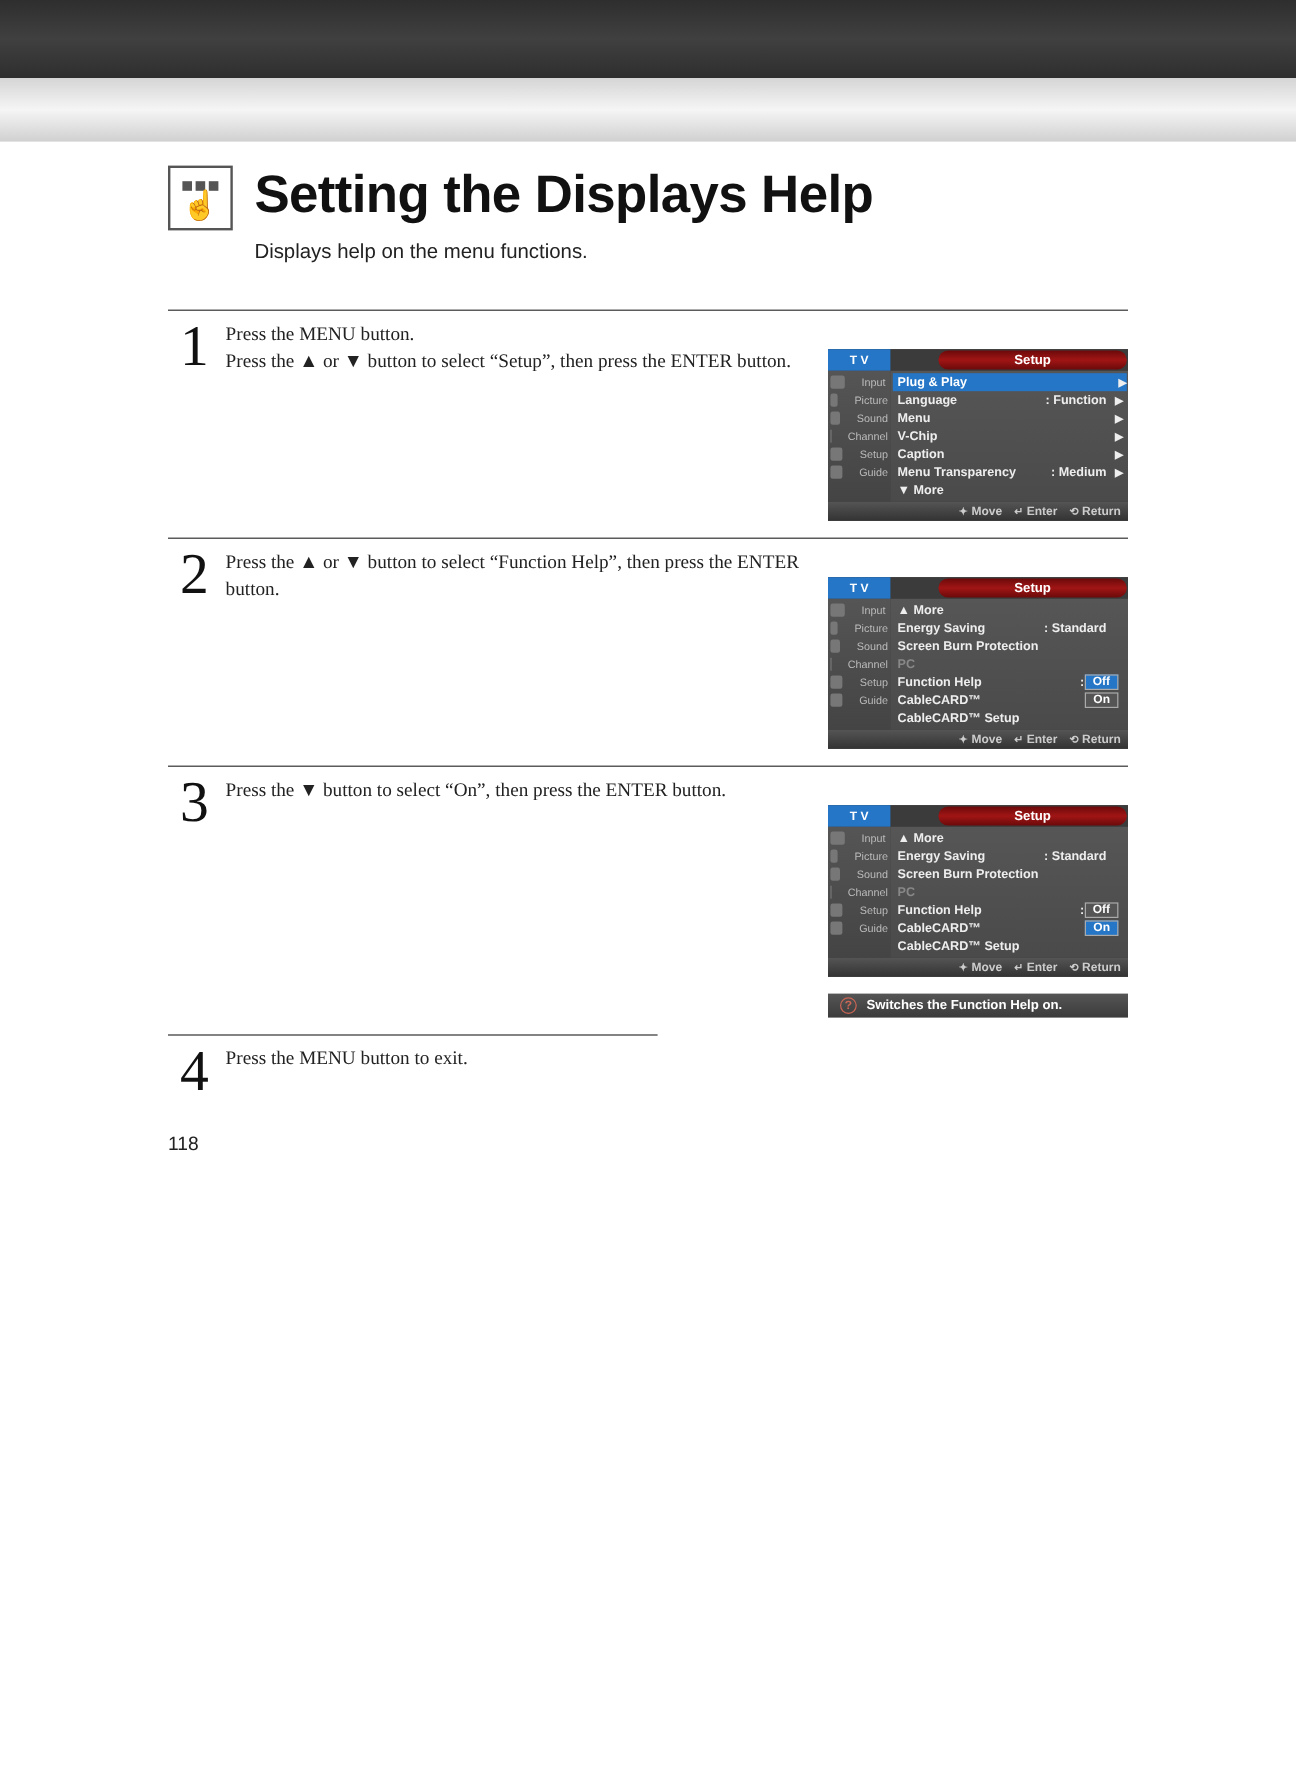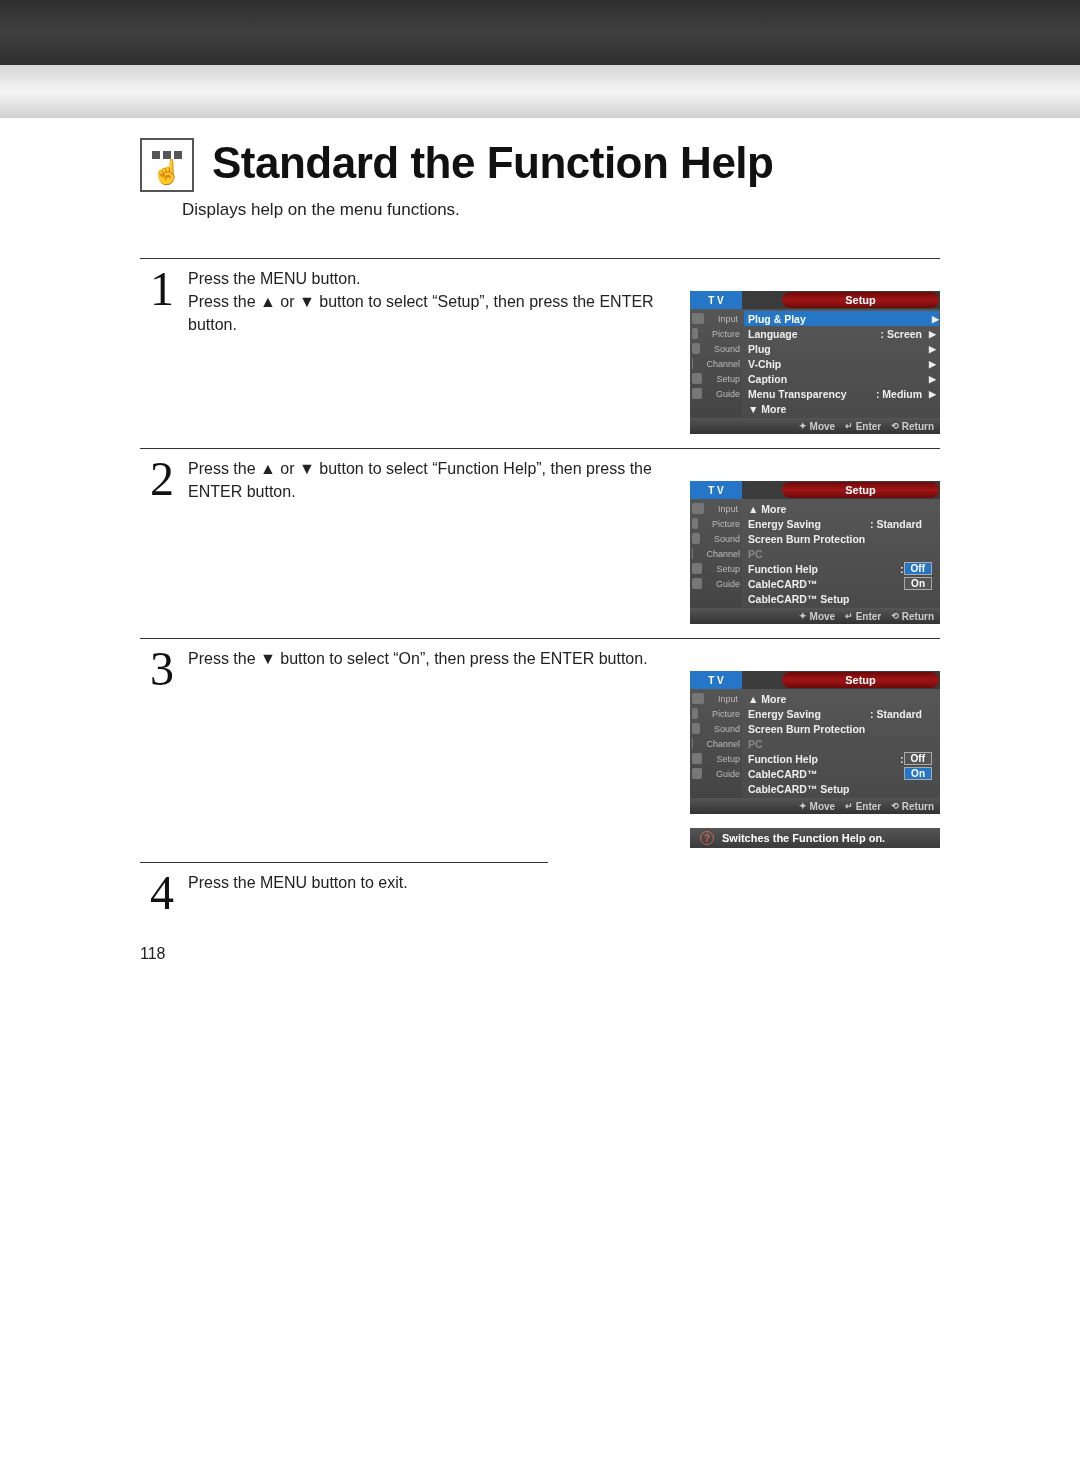--- a/index.html
+++ b/index.html
@@ -7,27 +7,27 @@
   .top-bar { height: 65px; background: linear-gradient(to bottom,#2e2e2e,#404040,#2e2e2e);}  
   .metal-strip { height: 53px; background: linear-gradient(to bottom,#d5d5d5,#f5f5f5 50%,#d0d0d0);}  
   .page { padding: 20px 140px 60px 140px; }
 
   .title-row { display: flex; align-items: flex-start; gap: 18px; margin-bottom: 8px;}
   .title-icon { width: 54px; height: 54px; border: 2px solid #555; display:flex; align-items:center; justify-content:center; flex-direction:column; gap:1px; padding-top:4px;}
   .title-icon .dots { display:flex; gap:3px;}
   .title-icon .dots span { width:8px; height:8px; background:#555;}
   .title-icon .hand { font-size: 24px; line-height:1; color:#555; }
   .title-text { font-size: 44px; font-weight: bold; letter-spacing: -0.5px; color:#111; }
-  .subtitle { margin-left: 42px; font-size: 17px; color:#222; margin-bottom: 38px;}
+  .subtitle { margin-left: 72px; font-size: 17px; color:#222; margin-bottom: 38px;}
 
   .steps { }
   .step { display:flex; border-top: 1.5px solid #333; padding-top: 8px; margin-bottom: 14px; gap: 14px; min-height: 60px;}
   .step-num { font-size: 48px; font-weight: 400; font-family: Georgia, 'Times New Roman', serif; line-height: 0.9; width: 34px; text-align: right; color:#111;}
   .step-body { flex: 1; display:flex; gap: 18px; }
-  .step-text { flex: 1; font-size: 16px; line-height: 1.45; color:#222; }
+  .step-text { flex: 1; font-size: 16px; line-height: 1.45; color:#222;font-family:Liberation Serif, serif; }
   .step-osd { width: 250px; flex-shrink:0; display:flex; flex-direction:column; gap:14px; }
 
   .hr-short { border:none; border-top:1.5px solid #333; width: 408px; margin: 4px 0 8px 0; }
 
   .osd { width: 250px; background: #3b3b3b; font-size: 11px; color:#ddd; font-family: Arial, sans-serif; margin-top: 24px; }
   .osd-header { height: 18px; display:flex; background:#3b3b3b;}
   .osd-tv { width: 52px; background:#2576c7; color:#fff; font-weight:bold; font-size:10px; display:flex; align-items:center; justify-content:center;}
   .osd-pill { flex:1; margin:1px 1px 1px 40px; background: linear-gradient(to bottom,#6b0a0a,#a11515,#6b0a0a); border-radius: 8px; display:flex; align-items:center; justify-content:center; color:#fff; font-weight:bold; font-size:11px;}
   .osd-main { display:flex; }
   .osd-side { width: 52px; background: linear-gradient(to bottom,#555,#444); display:flex; flex-direction:column; padding:2px 0;}
@@ -61,21 +61,21 @@
 
   <div class="title-row">
     <div class="title-icon">
       <div class="dots">
           <span></span>
           <span></span>
           <span></span>
         </div>
       <div class="hand">☝</div>
     </div>
-    <div class="title-text">Standard the Function Help</div>
+    <div class="title-text">Setting the Displays Help</div>
   </div>
   <div class="subtitle">Displays help on the menu functions.</div>
 
   <div class="steps">
 
     <div class="step">
       <div class="step-num">1</div>
       <div class="step-body">
         <div class="step-text" style="white-space:pre-line">Press the MENU button.
 Press the ▲ or ▼ button to select “Setup”, then press the ENTER button.</div>
@@ -112,25 +112,25 @@
                     <span>Guide</span>
                   </div>
               </div>
               <div class="osd-list">
                 <div class="osd-row selected">
                     <span class="rlabel">Plug &amp; Play</span>
                     <span class="arrow">▶</span>
                   </div>
                 <div class="osd-row">
                     <span class="rlabel">Language</span>
-                    <span class="rval">: Screen</span>
-                    <span class="arrow">▶</span>
-                  </div>
-                <div class="osd-row">
-                    <span class="rlabel">Plug</span>
+                    <span class="rval">: Function</span>
+                    <span class="arrow">▶</span>
+                  </div>
+                <div class="osd-row">
+                    <span class="rlabel">Menu</span>
                     <span class="arrow">▶</span>
                   </div>
                 <div class="osd-row">
                     <span class="rlabel">V-Chip</span>
                     <span class="arrow">▶</span>
                   </div>
                 <div class="osd-row">
                     <span class="rlabel">Caption</span>
                     <span class="arrow">▶</span>
                   </div>

